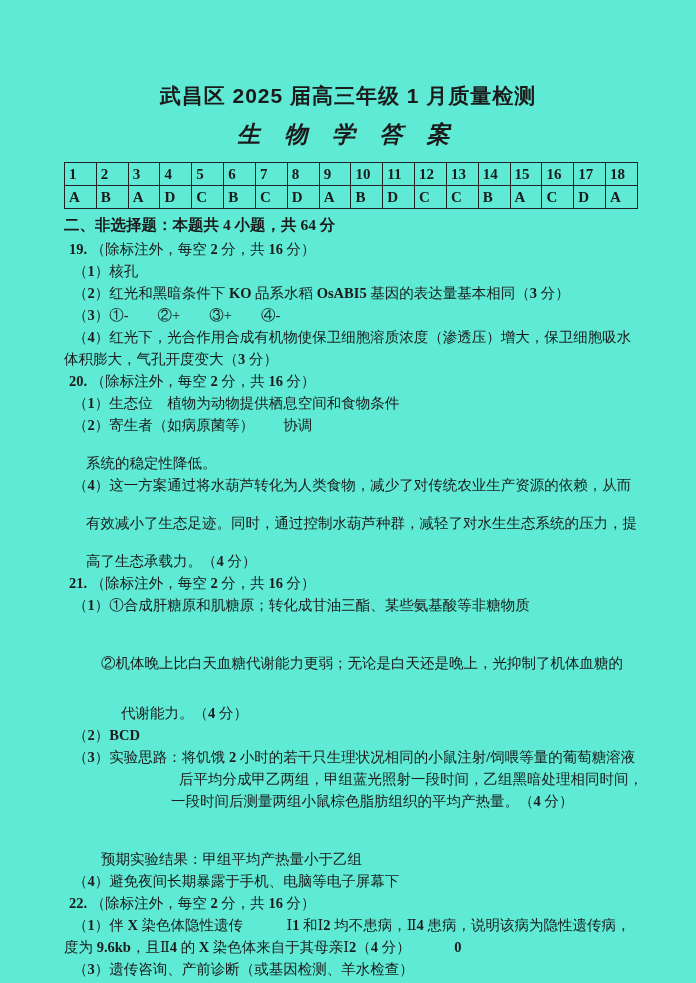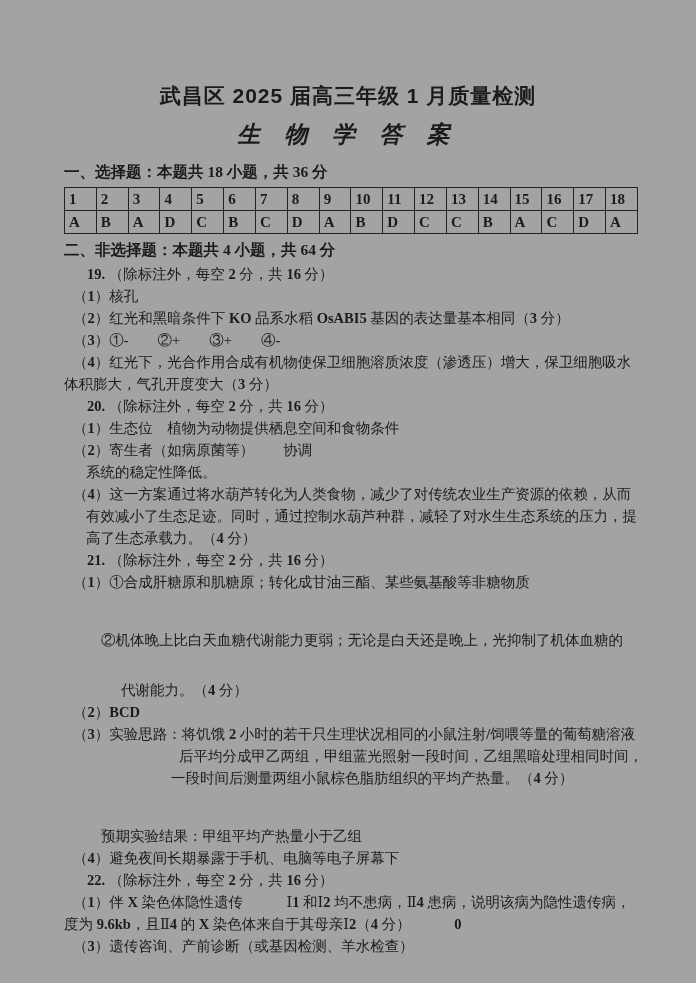--- a/index.html
+++ b/index.html
@@ -1,19 +1,19 @@
 <!DOCTYPE html>
 <html lang="zh"><head>
 <meta charset="utf-8">
 <style>
   html,body{margin:0;padding:0;background:#ffffff;}
   .page{
     position:relative;
     width:696px;height:983px;
-    background:#a3a3a3;
+    background:#5eead4;
     color:#1b1b1b;
     overflow:hidden;
     font-family:"Liberation Serif","DejaVu Serif",serif;
   }
   .doc-title{
     padding-top:82px;
     text-align:center;
     font-family:"Liberation Sans","DejaVu Sans",sans-serif;
     font-weight:700;
     font-size:21px;
@@ -59,37 +59,36 @@
     margin-top:3px;
   }
   .line{
     height:22px;
     line-height:22px;
     font-size:14.5px;
     white-space:nowrap;
   }
   .line b{font-weight:700;}
   .ind-flush{padding-left:0;}
-  .ind-q{padding-left:5px;margin-left:18px;}
+  .ind-q{padding-left:5px;}
   .ind-item{padding-left:9px;}
-  .ind-c1{padding-left:22px;}
+  .ind-c1{padding-left:22px;margin-top:16px;}
   .ind-c2{padding-left:37px;margin-top:36px;}
   .ind-c3{padding-left:57px;margin-top:28px;}
   .ind-c4{padding-left:107px;}
   .ind-c5{padding-left:115px;}
 </style>
 </head>
 <body>
 
 <div class="page">
   <div class="doc-title">武昌区 2025 届高三年级 1 月质量检测</div>
   <div class="doc-subtitle">生 物 学 答 案</div>
 
   <div class="content">
-    <div class="sec-heading">一、选择题：本题共 18 小题，共 36 分</div>
 
     <table class="answer-table">
       <tbody>
         <tr>
             <td>1</td>
             <td>2</td>
             <td>3</td>
             <td>4</td>
             <td>5</td>
             <td>6</td>

